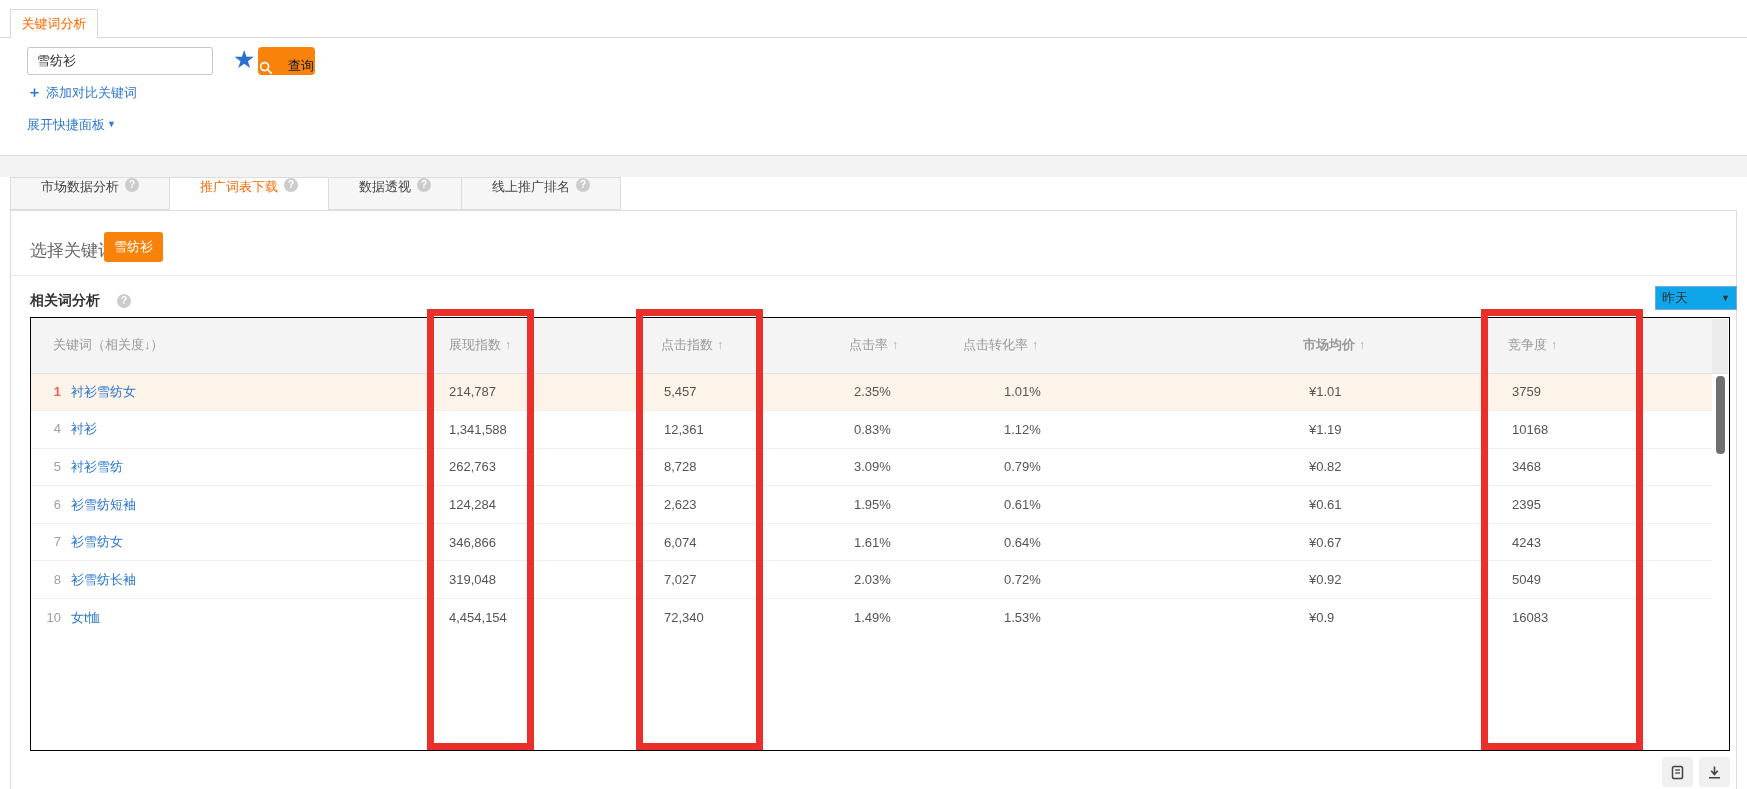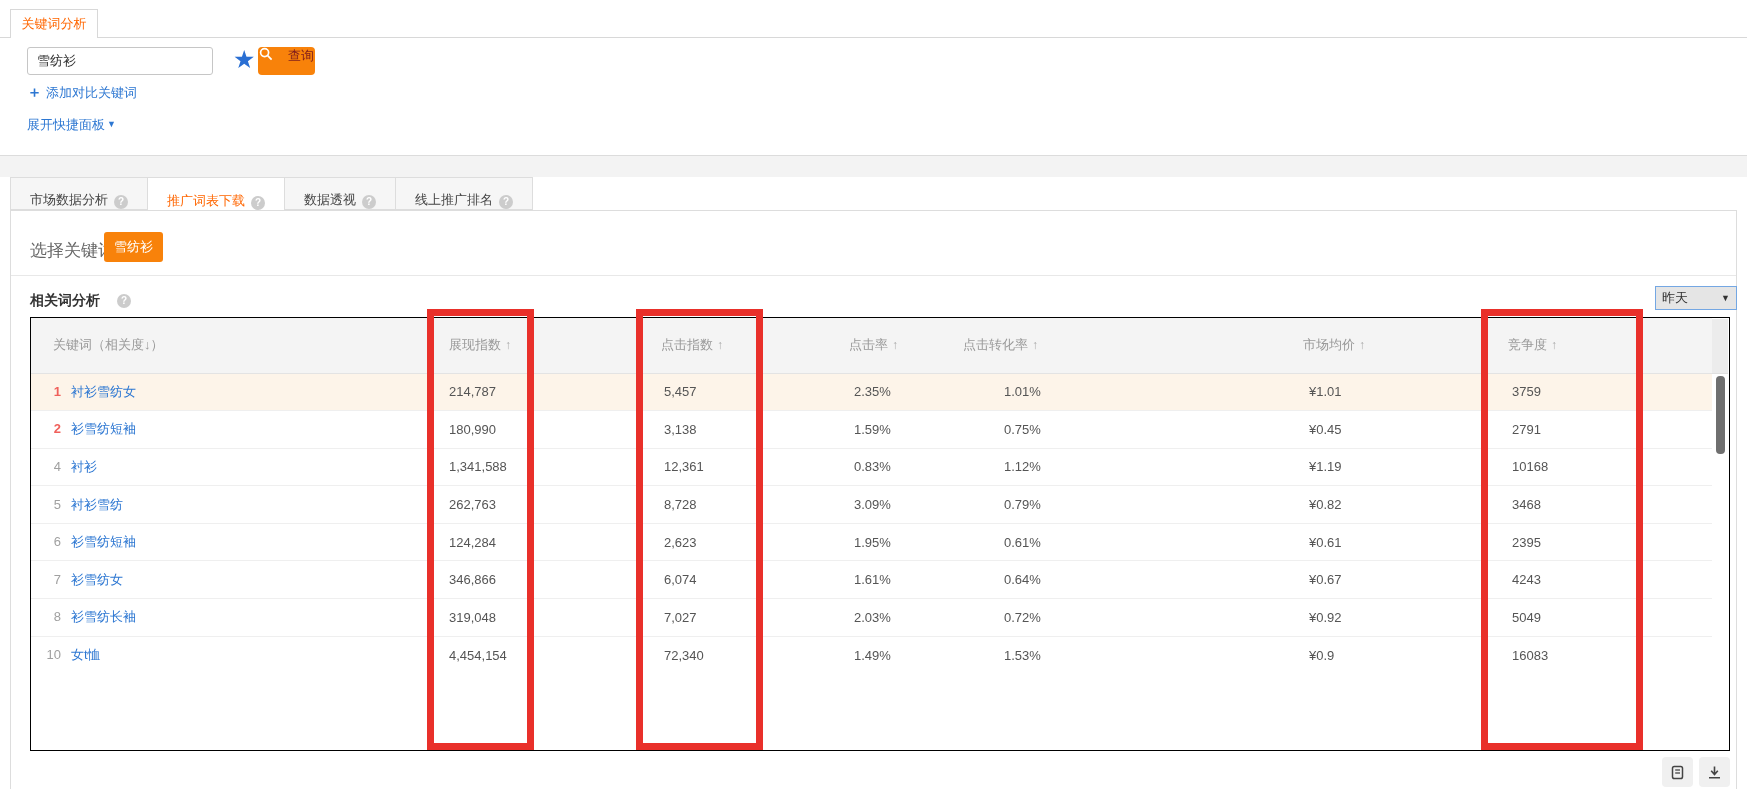--- a/index.html
+++ b/index.html
@@ -16,72 +16,72 @@
     line-height:28px; text-align:center; z-index:3; cursor:pointer;
   }
   .search-input {
     position:absolute; left:27px; top:47px; width:186px; height:28px;
     border:1px solid #c6c6c6; border-radius:3px; padding-left:9px; font-size:13px; color:#333;
     font-family:"Liberation Sans", sans-serif; outline:none;
   }
   .fav-star { position:absolute; left:233px; top:44px; font-size:25px; color:#2a6fd3; cursor:pointer; line-height:30px;}
   .query-btn {
     position:absolute; left:258px; top:47px; width:57px; height:28px;
-    background:#f8820a; border:none; border-radius:4px; color:#7f1d1d; font-size:13px;
-    display:flex; align-items:flex-start; justify-content:center; gap:15px; cursor:pointer;
+    background:#f8820a; border:none; border-radius:4px; color:#0f172a; font-size:13px;
+    display:flex; align-items:flex-end; justify-content:center; gap:15px; cursor:pointer;
   }
   .add-compare { position:absolute; left:27px; top:83px; color:#2d77d2; font-size:13px; text-decoration:none; cursor:pointer; display:flex; align-items:center; gap:4px;}
   .add-compare .plus { font-size:15px; font-weight:bold; }
   .expand-panel { position:absolute; left:27px; top:116px; color:#2d77d2; font-size:13px; text-decoration:none; cursor:pointer; }
   .expand-panel .caret { font-size:9px; vertical-align:2px; margin-left:2px; }
   .panel-bottom-line { position:absolute; left:0; top:155px; width:1747px; height:1px; background:#dcdcdc; }
   .gap-strip { position:absolute; left:0; top:156px; width:1747px; height:21px; background:#f3f3f3; }
   
   .tabs { position:absolute; left:10px; top:177px; display:flex; z-index:3; }
   .tab {
-    height:33px; padding:0 19px; background:#f6f6f6; border:1px solid #ddd; border-right:none;
-    font-size:13px; color:#444; display:flex; align-items:flex-end; gap:6px; cursor:pointer;
+    height:33px; padding:0 30px; background:#f6f6f6; border:1px solid #ddd; border-right:none;
+    font-size:13px; color:#444; display:flex; align-items:flex-start; gap:6px; cursor:pointer;
   }
   .tab:last-child { border-right:1px solid #ddd; }
   .tab.active { background:#fff; color:#ff6600; height:34px; }
   .help {
     display:inline-block; width:14px; height:14px; border-radius:50%;
     background:#ccc; color:#fff; font-size:10px; line-height:14px; text-align:center; font-weight:bold;
   }
   
   .main-panel { position:absolute; left:10px; top:210px; width:1727px; height:579px; background:#fff; border:1px solid #ddd; border-bottom:none; }
   .select-label { position:absolute; left:30px; top:239px; font-size:17px; color:#666; }
   .keyword-chip {
     position:absolute; left:104px; top:232px; min-width:50px; height:30px; padding:0 10px;
     background:#f8820a; color:#fff; border:none; border-radius:3px; font-size:13px; line-height:30px; text-align:center; cursor:pointer;
   }
   .divider { position:absolute; left:11px; top:275px; width:1725px; height:1px; background:#e8e8e8; }
   .section-title { position:absolute; left:30px; top:292px; font-size:14px; font-weight:bold; color:#333; display:flex; align-items:center; gap:17px;}
   .date-select {
     position:absolute; left:1655px; top:286px; width:82px; height:24px;
-    border:1px solid #74a7e3; background:#e5e5e5; font-size:13px; color:#333;
+    border:1px solid #74a7e3; background:#0ea5e9; font-size:13px; color:#333;
     display:flex; align-items:center; justify-content:space-between; padding:0 6px; cursor:pointer;
   }
   .date-select .caret { font-size:9px; color:#333; }
   
   .table-wrap { position:absolute; left:30px; top:317px; width:1700px; height:434px; border:1px solid #000000; background:#fff; }
   table { border-collapse:collapse; table-layout:fixed; width:1681px; }
   thead th {
     height:55px; background:#f4f4f4; color:#999; font-weight:normal; font-size:13px;
     text-align:left; border-bottom:1px solid #e3e3e3; cursor:pointer;
   }
   tbody td { height:37.6px; font-size:13px; color:#555; border-top:1px solid #efefef; text-align:left; }
   tbody tr:first-child td { border-top:none; }
   tbody tr.hl td { background:#fdf4e9; }
   th:nth-child(1){ padding-left:22px; }  td:nth-child(1){ padding-left:12px; }
   th:nth-child(2){ padding-left:3px; }   td:nth-child(2){ padding-left:3px; }
   th:nth-child(3){ padding-left:2px; }   td:nth-child(3){ padding-left:5px; }
   th:nth-child(4){ padding-left:3px; }   td:nth-child(4){ padding-left:8px; }
   th:nth-child(5){ padding-left:0; }     td:nth-child(5){ padding-left:41px; }
-  th:nth-child(6){ padding-left:2px; }   td:nth-child(6){ padding-left:8px; }
+  th:nth-child(6){ padding-left:2px;font-weight:bold; }   td:nth-child(6){ padding-left:8px; }
   th:nth-child(7){ padding-left:0; }     td:nth-child(7){ padding-left:4px; }
   .sort { color:#aaa; font-size:12px; margin-left:4px; }
   .rank { display:inline-block; width:18px; text-align:right; color:#a0a0a0; }
   tr.top3 .rank { color:#f0605b; font-weight:bold; }
   .kw-link { margin-left:10px; color:#2d77d2; text-decoration:none; cursor:pointer; }
   
   .scroll-corner { position:absolute; right:1px; top:1px; width:16px; height:55px; background:#ececec; border-bottom:1px solid #e0e0e0; }
   .scroll-thumb { position:absolute; right:4px; top:58px; width:9px; height:78px; background:#6f6f6f; border-radius:4px; cursor:grab; }
   
   .hl-box { position:absolute; border:7px solid #e9302a; z-index:5; pointer-events:none; }
@@ -183,29 +183,20 @@
       <tbody>
         <tr class="hl top3">
           <td><span class="rank">1</span><a class="kw-link">衬衫雪纺女</a></td>
           <td>214,787</td>
           <td>5,457</td>
           <td>2.35%</td>
           <td>1.01%</td>
           <td>¥1.01</td>
           <td>3759</td>
         </tr>
-        <tr class="top3">
-          <td><span class="rank">2</span><a class="kw-link">衫雪纺短袖</a></td>
-          <td>180,990</td>
-          <td>3,138</td>
-          <td>1.59%</td>
-          <td>0.75%</td>
-          <td>¥0.45</td>
-          <td>2791</td>
-        </tr>
         <tr>
           <td><span class="rank">4</span><a class="kw-link">衬衫</a></td>
           <td>1,341,588</td>
           <td>12,361</td>
           <td>0.83%</td>
           <td>1.12%</td>
           <td>¥1.19</td>
           <td>10168</td>
         </tr>
         <tr>

